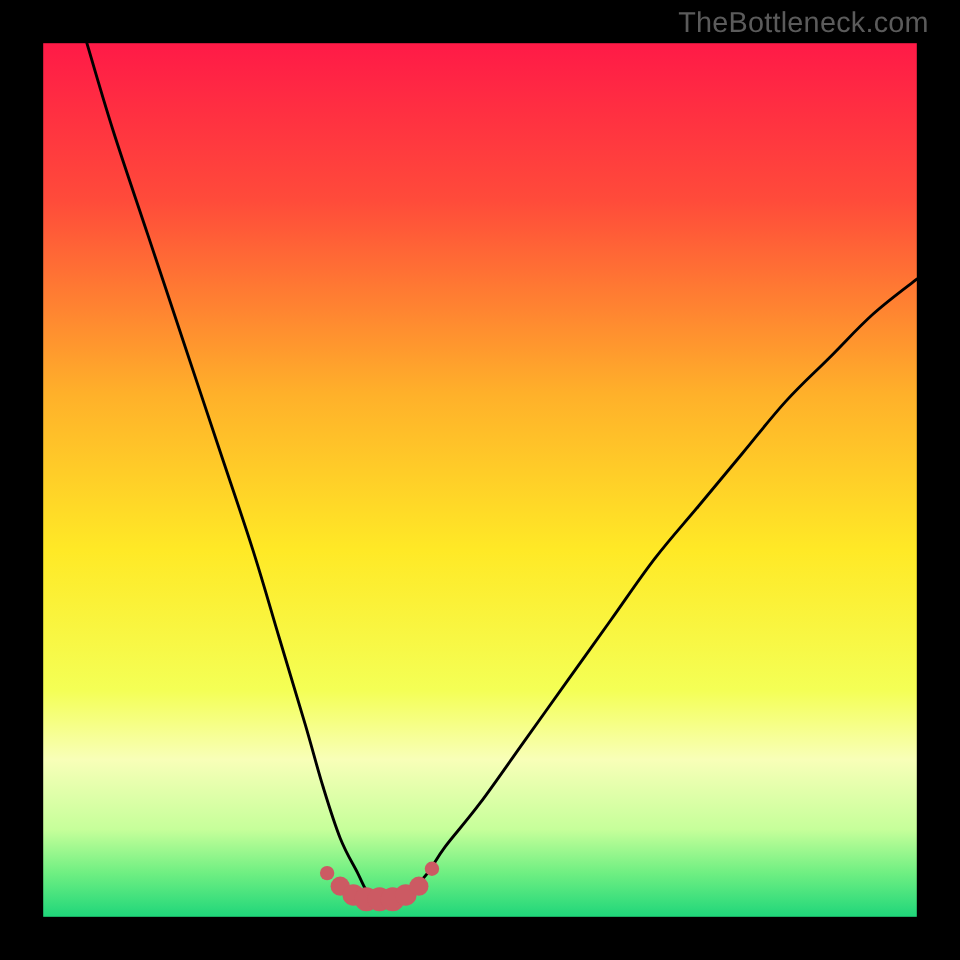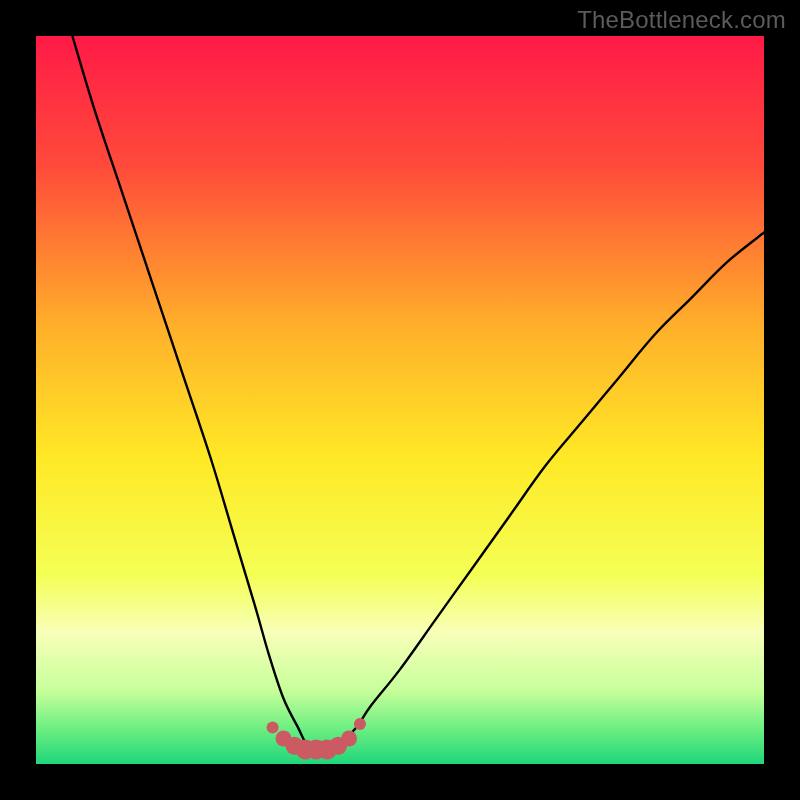--- a/index.html
+++ b/index.html
@@ -23,21 +23,21 @@
     position: absolute;
     top: 36px;
     left: 36px;
     width: 728px;
     height: 728px;
     
   }
   .watermark {
     position: absolute;
     top: 6px;
-    right: 14px;
+    right: 26px;
     color: #5b5b5b;
     font-size: 24px;
     font-weight: 500;
     letter-spacing: 0.2px;
   }
   svg.curve-layer {
     position: absolute;
     top: 0;
     left: 0;
     width: 728px;

